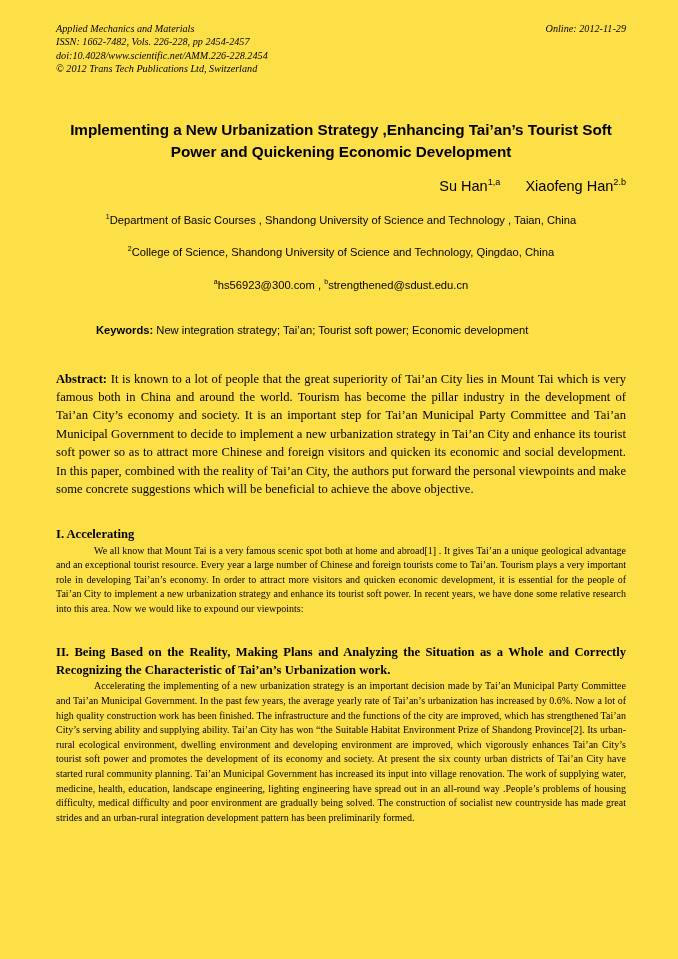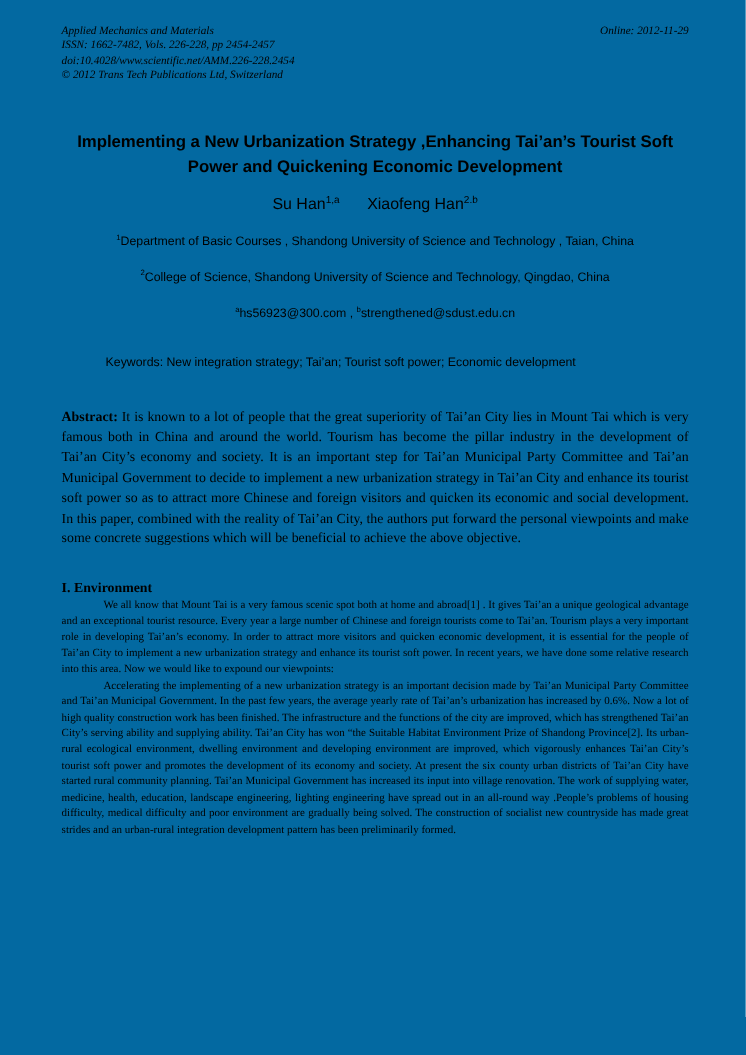--- a/index.html
+++ b/index.html
@@ -50,21 +50,21 @@
     font-family: "Liberation Sans", "DejaVu Sans", sans-serif;
     font-weight: bold;
     font-size: 15.3px;
     line-height: 1.42;
     letter-spacing: -0.05px;
   }
 
   
   .authors {
     margin-top: 15px;
-    text-align: center;
+    text-align: right;
     font-family: "Liberation Sans", "DejaVu Sans", sans-serif;
     font-size: 14.5px;
     line-height: 1.3;
   }
   .authors .author-name { white-space: nowrap; }
   .authors .gap { display: inline-block; width: 17px; }
   sup, .sup {
     font-size: 0.63em;
     vertical-align: super;
     line-height: 0;
@@ -89,21 +89,21 @@
   }
 
   
   .keywords {
     margin-top: 30px;
     font-family: "Liberation Sans", "DejaVu Sans", sans-serif;
     font-size: 11.2px;
     line-height: 1.4;
     text-align: left;
   }
-  .keywords .kw-label { font-weight: normal; padding-left: 40px; }
+  .keywords .kw-label { font-weight: bold; padding-left: 40px; }
 
   
   .abstract {
     margin-top: 31px;
     text-align: justify;
     font-size: 12.6px;
     line-height: 1.46;
     text-justify: inter-word;
   }
   .abstract .ab-label { font-weight: bold; }
@@ -121,21 +121,21 @@
     margin: 0;
     text-align: justify;
     font-size: 10px;
     line-height: 1.46;
     text-indent: 38px;
   }
 </style>
 </head>
 <body style="background: rgb(255, 255, 255); color: rgb(0, 0, 0);">
 
-<div class="page" style="background: #0369a1;">
+<div class="page" style="background: #fde047;">
 
   <div class="journal-header">
     <div class="left-block">
       <span class="jh-line">Applied Mechanics and Materials</span>
       <span class="jh-line">ISSN: 1662-7482, Vols. 226-228, pp 2454-2457</span>
       <span class="jh-line">doi:10.4028/www.scientific.net/AMM.226-228.2454</span>
       <span class="jh-line">© 2012 Trans Tech Publications Ltd, Switzerland</span>
     </div>
     <div class="right-block">
       <span class="jh-line">Online: 2012-11-29</span>
@@ -156,18 +156,19 @@
   <div class="affiliation aff-1"><sup class="sup">1</sup><span>Department of Basic Courses , Shandong University of Science and Technology , Taian, China</span></div>
 
   <div class="affiliation aff-2"><sup class="sup">2</sup><span>College of Science, Shandong University of Science and Technology, Qingdao, China</span></div>
 
   <div class="emails"><sup class="sup">a</sup><span>hs56923@300.com</span><span> , </span><sup class="sup">b</sup><span>strengthened@sdust.edu.cn</span></div>
 
   <div class="keywords"><span class="kw-label">Keywords:</span><span> New integration strategy; Tai’an; Tourist soft power; Economic development</span></div>
 
   <div class="abstract"><span class="ab-label">Abstract:</span><span> It is known to a lot of people that the great superiority of Tai’an City lies in Mount Tai which is very famous both in China and around the world. Tourism has become the pillar industry in the development of Tai’an City’s economy and society. It is an important step for Tai’an Municipal Party Committee and Tai’an Municipal Government to decide to implement a new urbanization strategy in Tai’an City and enhance its tourist soft power so as to attract more Chinese and foreign visitors and quicken its economic and social development. In this paper, combined with the reality of Tai’an City, the authors put forward the personal viewpoints and make some concrete suggestions which will be beneficial to achieve the above objective.</span></div>
 
-  <div class="section-heading sec-1">I. Environment</div>
+  <div class="section-heading sec-1">I. Accelerating</div>
   <p class="body-para">We all know that Mount Tai is a very famous scenic spot both at home and abroad[1] . It gives Tai’an a unique geological advantage and an exceptional tourist resource. Every year a large number of Chinese and foreign tourists come to Tai’an. Tourism plays a very important role in developing Tai’an’s economy. In order to attract more visitors and quicken economic development, it is essential for the people of Tai’an City to implement a new urbanization strategy and enhance its tourist soft power. In recent years, we have done some relative research into this area. Now we would like to expound our viewpoints:</p>
 
+  <div class="section-heading sec-2">II. Being Based on the Reality, Making Plans and Analyzing the Situation as a Whole and Correctly Recognizing the Characteristic of Tai’an’s Urbanization work.</div>
   <p class="body-para">Accelerating the implementing of a new urbanization strategy is an important decision made by Tai’an Municipal Party Committee and Tai’an Municipal Government. In the past few years, the average yearly rate of Tai’an’s urbanization has increased by 0.6%. Now a lot of high quality construction work has been finished. The infrastructure and the functions of the city are improved, which has strengthened Tai’an City’s serving ability and supplying ability. Tai’an City has won “the Suitable Habitat Environment Prize of Shandong Province[2]. Its urban-rural ecological environment, dwelling environment and developing environment are improved, which vigorously enhances Tai’an City’s tourist soft power and promotes the development of its economy and society. At present the six county urban districts of Tai’an City have started rural community planning. Tai’an Municipal Government has increased its input into village renovation. The work of supplying water, medicine, health, education, landscape engineering, lighting engineering have spread out in an all-round way .People’s problems of housing difficulty, medical difficulty and poor environment are gradually being solved. The construction of socialist new countryside has made great strides and an urban-rural integration development pattern has been preliminarily formed.</p>
 
 </div>
 
 </body></html>

